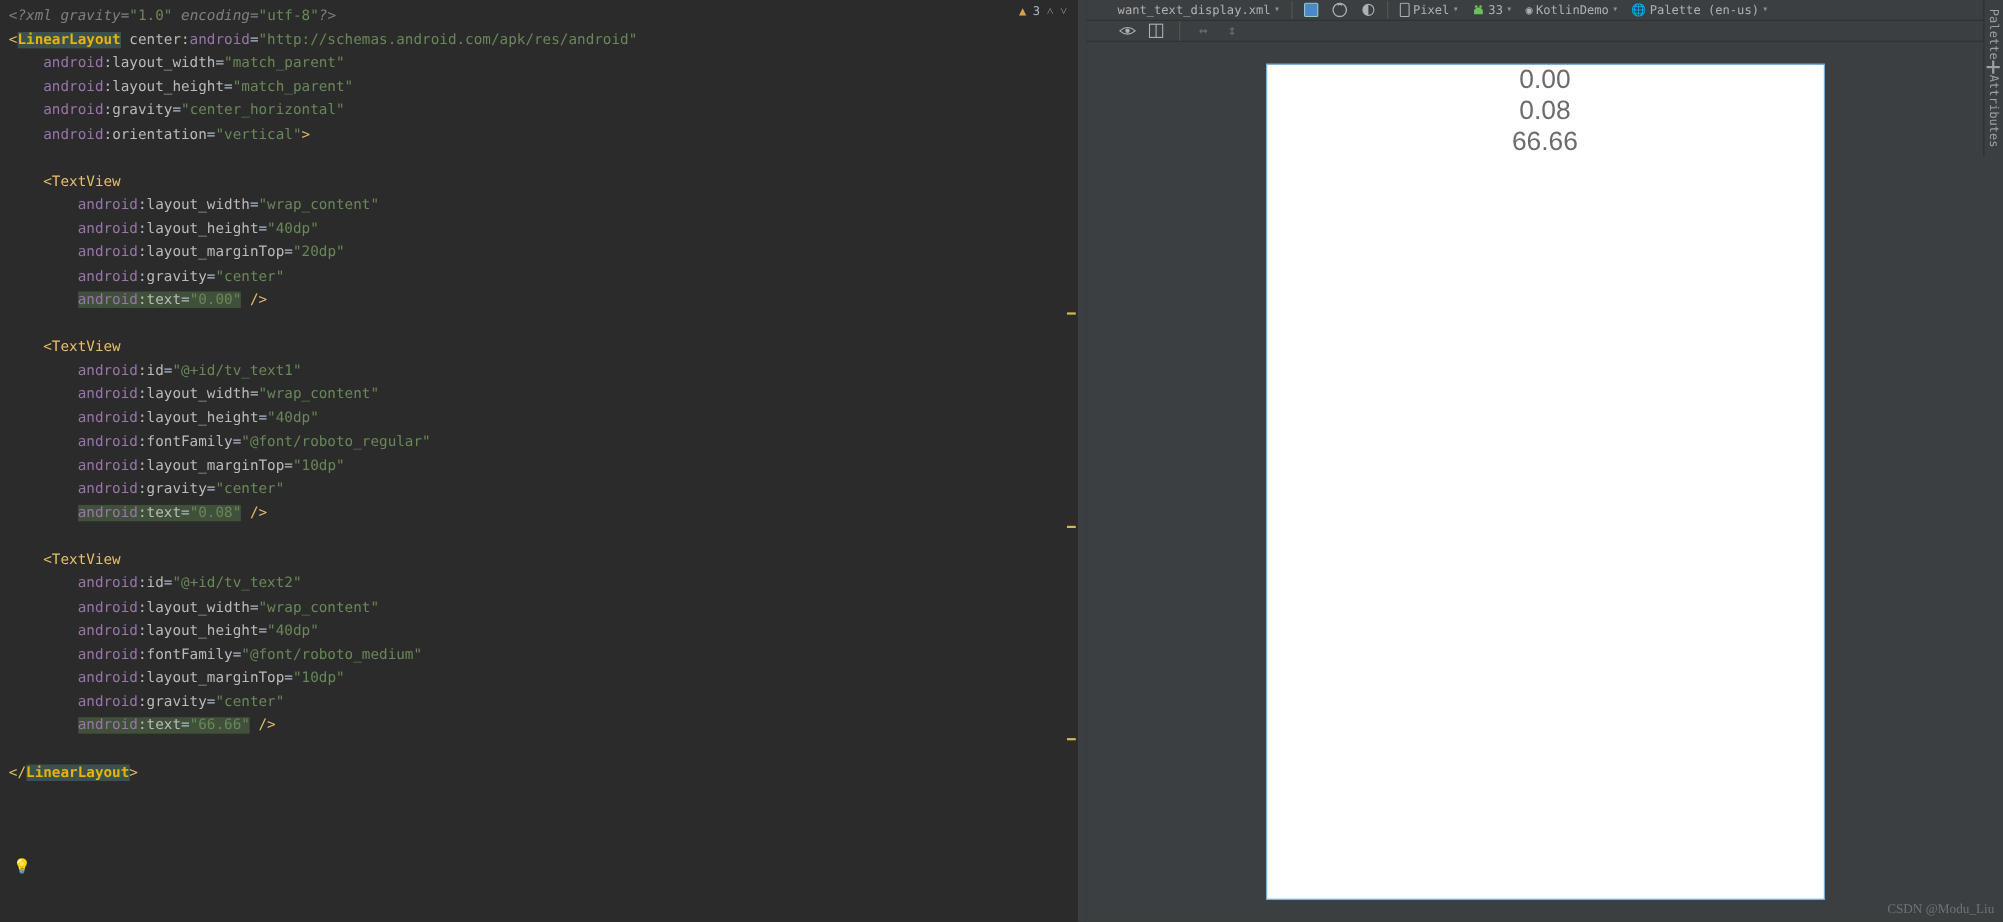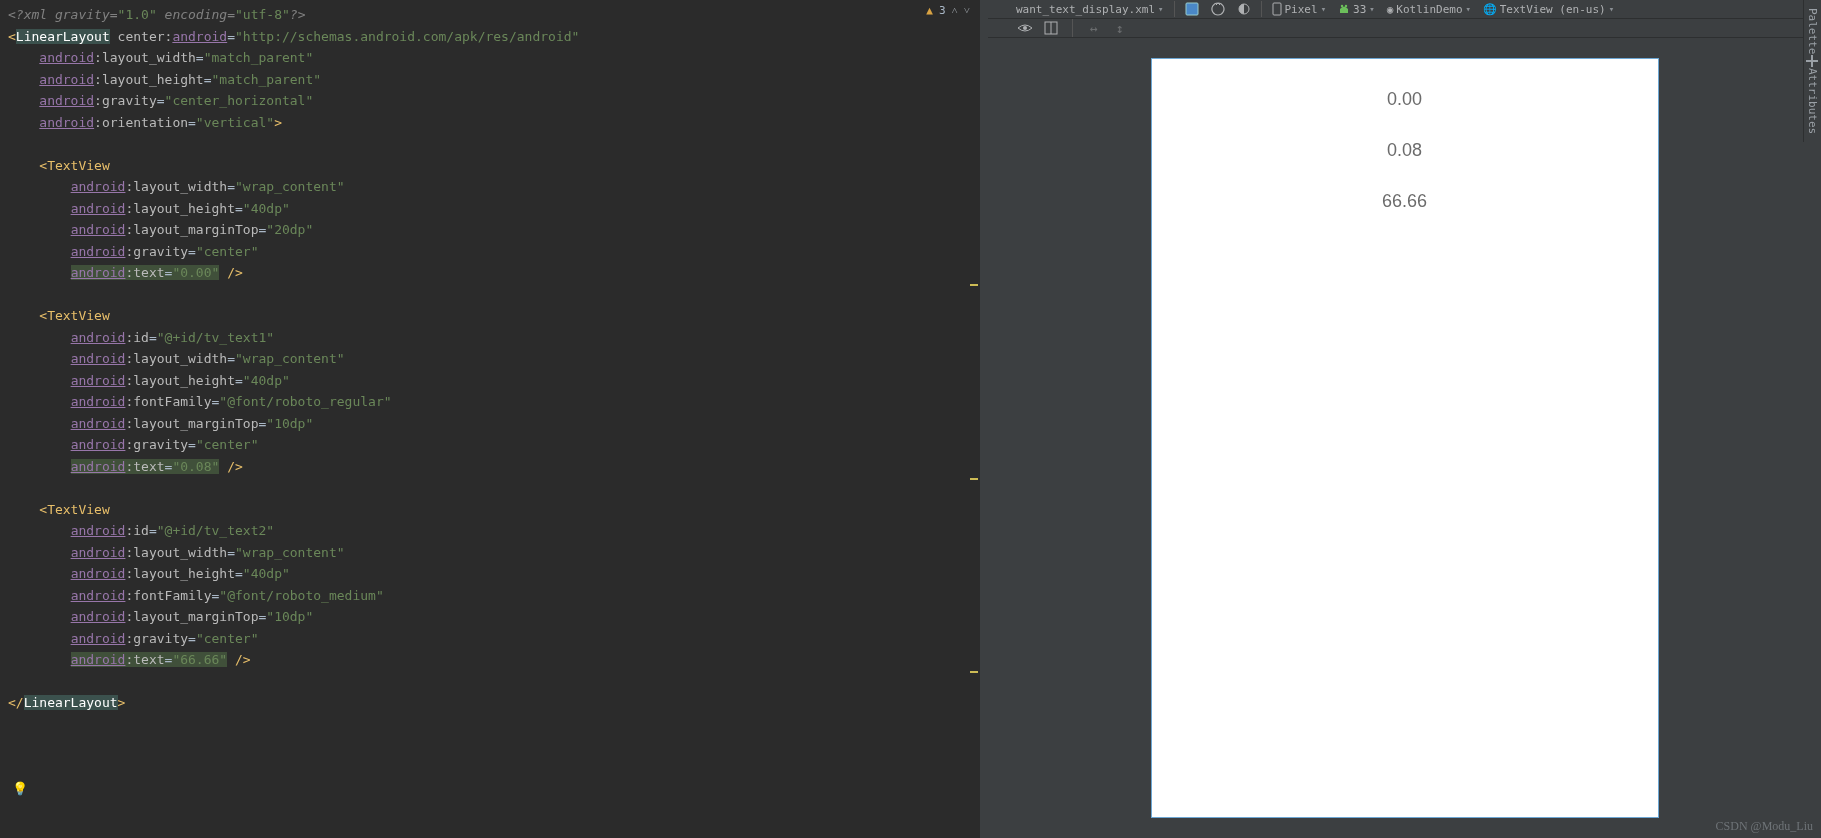--- a/index.html
+++ b/index.html
@@ -45,26 +45,26 @@
     color: #ffc66d;
   }
   .mark {
     position: absolute;
     right: 2px;
     width: 8px;
     height: 2px;
     background: #ccbb55;
   }
   .tag { color: #e8bf6a; }
-  .attr-ns { color: #9876aa; text-decoration: underline; }
+  .attr-ns { color: #9876aa; }
   .attr-name { color: #bababa; }
   .eq { color: #a9b7c6; }
   .str { color: #6a8759; }
   .decl { color: #808080; font-style: italic; }
-  .hl-tag { background: #3b514d; color: #ffffff; }
+  .hl-tag { background: #3b514d; color: #eab308; font-weight: bold; }
   .hl-attr { background: #40503a; }
   .slash { color: #e8bf6a; }
 
   .splitter {
     width: 8px;
     background: #3c3f41;
     height: 838px;
   }
 
   .preview-pane {
@@ -135,22 +135,21 @@
   .device {
     width: 508px;
     height: 760px;
     background: #ffffff;
     border: 1px solid #6da7d4;
     display: flex;
     flex-direction: column;
     align-items: center;
   }
   .tv {
-    margin-top: 30px;
-    font-size: 18px;
+    font-size: 24px;
     color: #6b6b6b;
     font-family: sans-serif;
   }
   .watermark {
     position: absolute;
     right: 8px;
     bottom: 4px;
     font-size: 12px;
     color: #6e7377;
     font-family: Liberation Serif, serif;
@@ -256,21 +255,21 @@
       <span>33</span>
       <span class="chev-sm">▾</span>
     </div>
     <div class="tb-item">
       <span style="color:#aeb0b2">◉</span>
       <span>KotlinDemo</span>
       <span class="chev-sm">▾</span>
     </div>
     <div class="tb-item">
       <span style="color:#aeb0b2">🌐</span>
-      <span>TextView (en-us)</span>
+      <span>Palette (en-us)</span>
       <span class="chev-sm">▾</span>
     </div>
   </div>
 
   <div class="toolbar2">
     <div style="width:14px"></div>
     <div class="tb2-btn">
       <svg width="16" height="12" viewBox="0 0 16 12">
           <path d="M1 6 Q8 0 15 6 Q8 12 1 6 Z" fill="none" stroke="#aeb0b2"></path>
           <circle cx="8" cy="6" r="2" fill="#aeb0b2"></circle>

